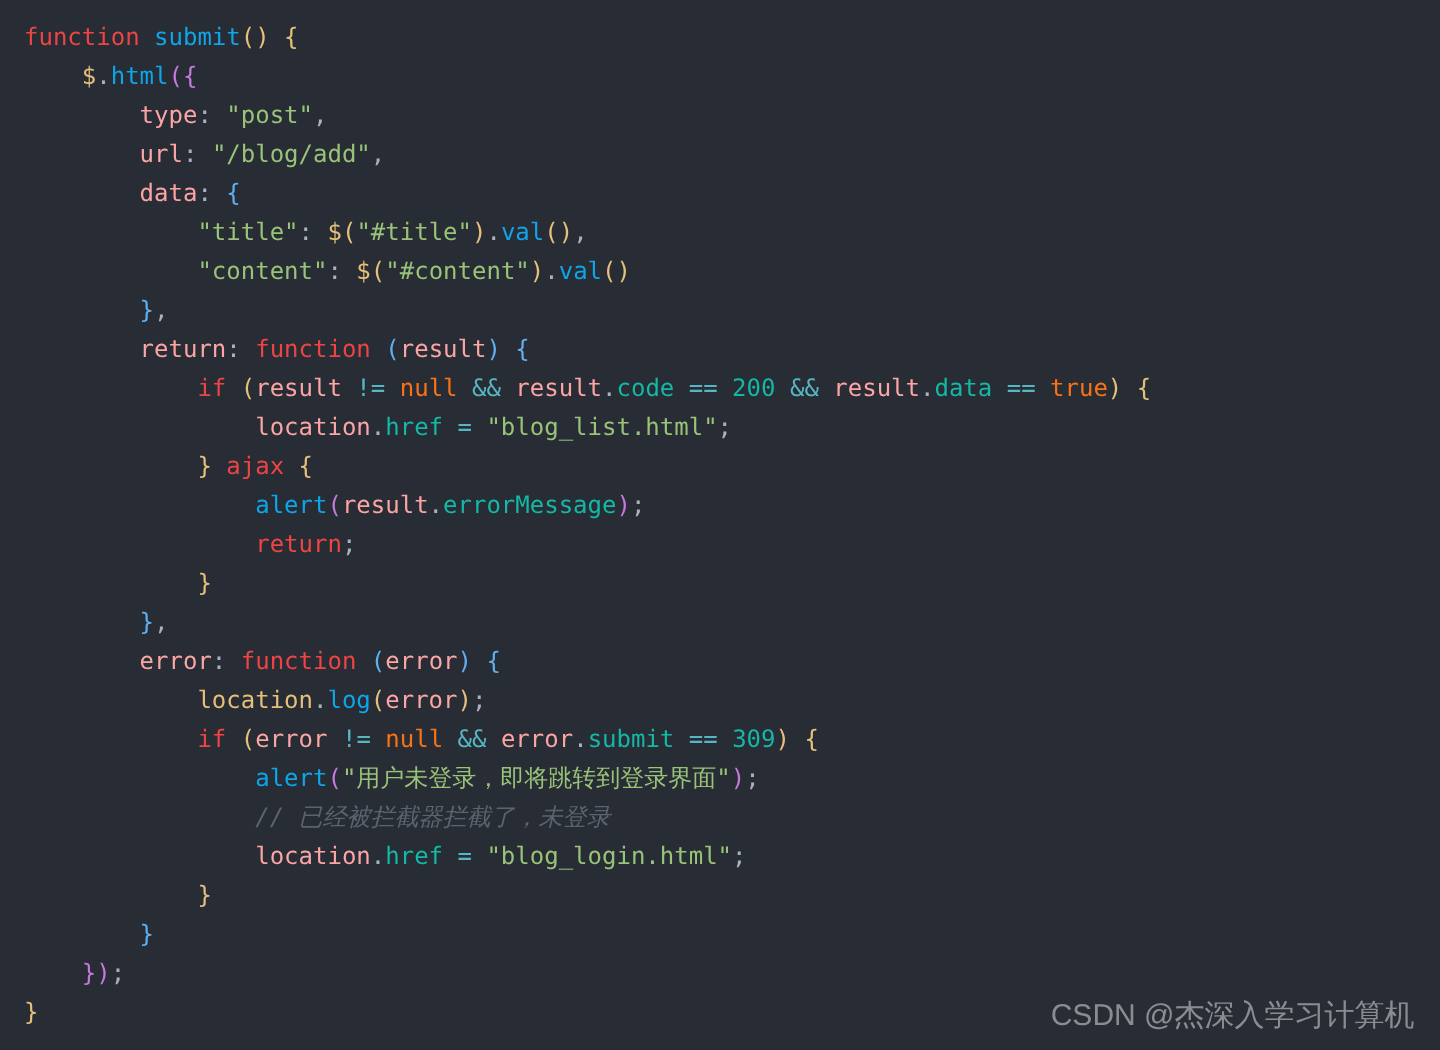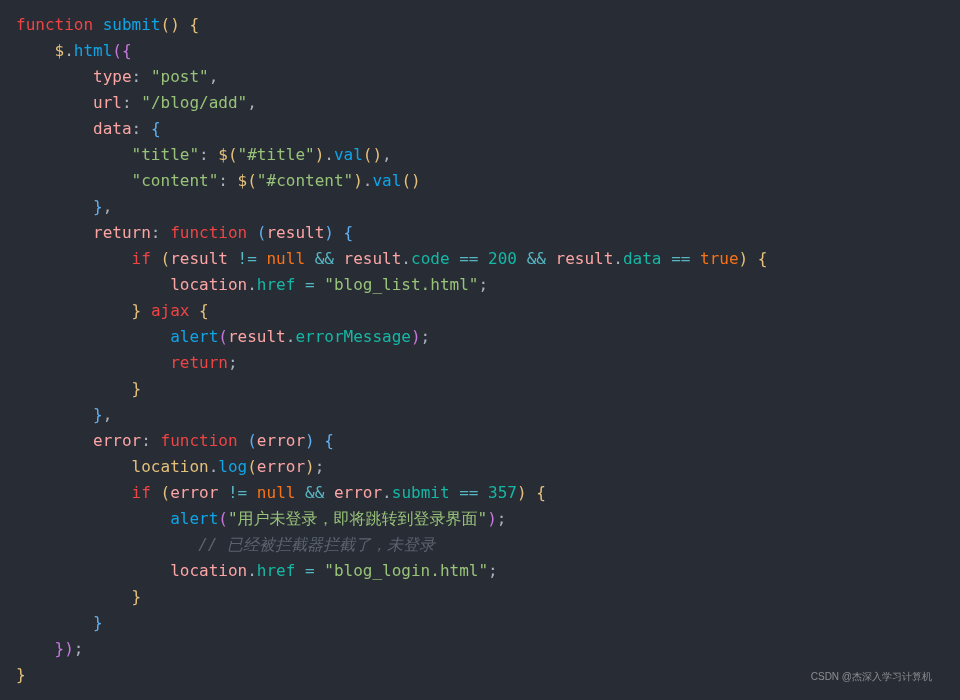--- a/index.html
+++ b/index.html
@@ -25,27 +25,27 @@
   .obj      { color: #e5c07b; }  
   .prop     { color: #14b8a6; }  
   .str      { color: #98c379; }  
   .num      { color: #14b8a6; }  
   .bool     { color: #f97316; }  
   .op       { color: #56b6c2; }  
   .punc     { color: #abb2bf; }  
   .brace-y  { color: #e5c07b; }  
   .brace-p  { color: #c678dd; }  
   .brace-b  { color: #61afef; }  
-  .comment  { color: #5c6370; font-style: italic; margin-left: 28px; }
+  .comment  { color: #5c6370; font-style: italic; }
   .watermark {
     position: absolute;
     bottom: 10px;
-    right: 28px;
+    right: 17px;
     color: rgba(220,220,220,0.55);
-    font-size: 10px;
+    font-size: 20px;
     font-family: sans-serif;
   }
 </style>
 </head>
 <body>
 
 <div class="code"><span class="kw">function</span> <span class="fn-name">submit</span><span class="brace-y">()</span> <span class="brace-y">{</span>
     <span class="obj">$</span><span class="punc">.</span><span class="fn-name">html</span><span class="brace-p">({</span>
         <span class="var">type</span><span class="punc">:</span> <span class="str">"post"</span><span class="punc">,</span>
         <span class="var">url</span><span class="punc">:</span> <span class="str">"/blog/add"</span><span class="punc">,</span>
@@ -56,21 +56,21 @@
         <span class="var">return</span><span class="punc">:</span> <span class="kw">function</span> <span class="brace-b">(</span><span class="var">result</span><span class="brace-b">)</span> <span class="brace-b">{</span>
             <span class="kw">if</span> <span class="brace-y">(</span><span class="var">result</span> <span class="op">!=</span> <span class="bool">null</span> <span class="op">&amp;&amp;</span> <span class="var">result</span><span class="punc">.</span><span class="prop">code</span> <span class="op">==</span> <span class="num">200</span> <span class="op">&amp;&amp;</span> <span class="var">result</span><span class="punc">.</span><span class="prop">data</span> <span class="op">==</span> <span class="bool">true</span><span class="brace-y">)</span> <span class="brace-y">{</span>
                 <span class="var">location</span><span class="punc">.</span><span class="prop">href</span> <span class="op">=</span> <span class="str">"blog_list.html"</span><span class="punc">;</span>
             <span class="brace-y">}</span> <span class="kw">ajax</span> <span class="brace-y">{</span>
                 <span class="fn-name">alert</span><span class="brace-p">(</span><span class="var">result</span><span class="punc">.</span><span class="prop">errorMessage</span><span class="brace-p">)</span><span class="punc">;</span>
                 <span class="kw">return</span><span class="punc">;</span>
             <span class="brace-y">}</span>
         <span class="brace-b">}</span><span class="punc">,</span>
         <span class="var">error</span><span class="punc">:</span> <span class="kw">function</span> <span class="brace-b">(</span><span class="var">error</span><span class="brace-b">)</span> <span class="brace-b">{</span>
             <span class="obj">location</span><span class="punc">.</span><span class="fn-name">log</span><span class="brace-y">(</span><span class="var">error</span><span class="brace-y">)</span><span class="punc">;</span>
-            <span class="kw">if</span> <span class="brace-y">(</span><span class="var">error</span> <span class="op">!=</span> <span class="bool">null</span> <span class="op">&amp;&amp;</span> <span class="var">error</span><span class="punc">.</span><span class="prop">submit</span> <span class="op">==</span> <span class="num">357</span><span class="brace-y">)</span> <span class="brace-y">{</span>
+            <span class="kw">if</span> <span class="brace-y">(</span><span class="var">error</span> <span class="op">!=</span> <span class="bool">null</span> <span class="op">&amp;&amp;</span> <span class="var">error</span><span class="punc">.</span><span class="prop">submit</span> <span class="op">==</span> <span class="num">309</span><span class="brace-y">)</span> <span class="brace-y">{</span>
                 <span class="fn-name">alert</span><span class="brace-p">(</span><span class="str">"用户未登录，即将跳转到登录界面"</span><span class="brace-p">)</span><span class="punc">;</span>
                 <span class="comment">// 已经被拦截器拦截了，未登录</span>
                 <span class="var">location</span><span class="punc">.</span><span class="prop">href</span> <span class="op">=</span> <span class="str">"blog_login.html"</span><span class="punc">;</span>
             <span class="brace-y">}</span>
         <span class="brace-b">}</span>
     <span class="brace-p">})</span><span class="punc">;</span>
 <span class="brace-y">}</span></div>
 
 <div class="watermark">CSDN @杰深入学习计算机</div>
 

